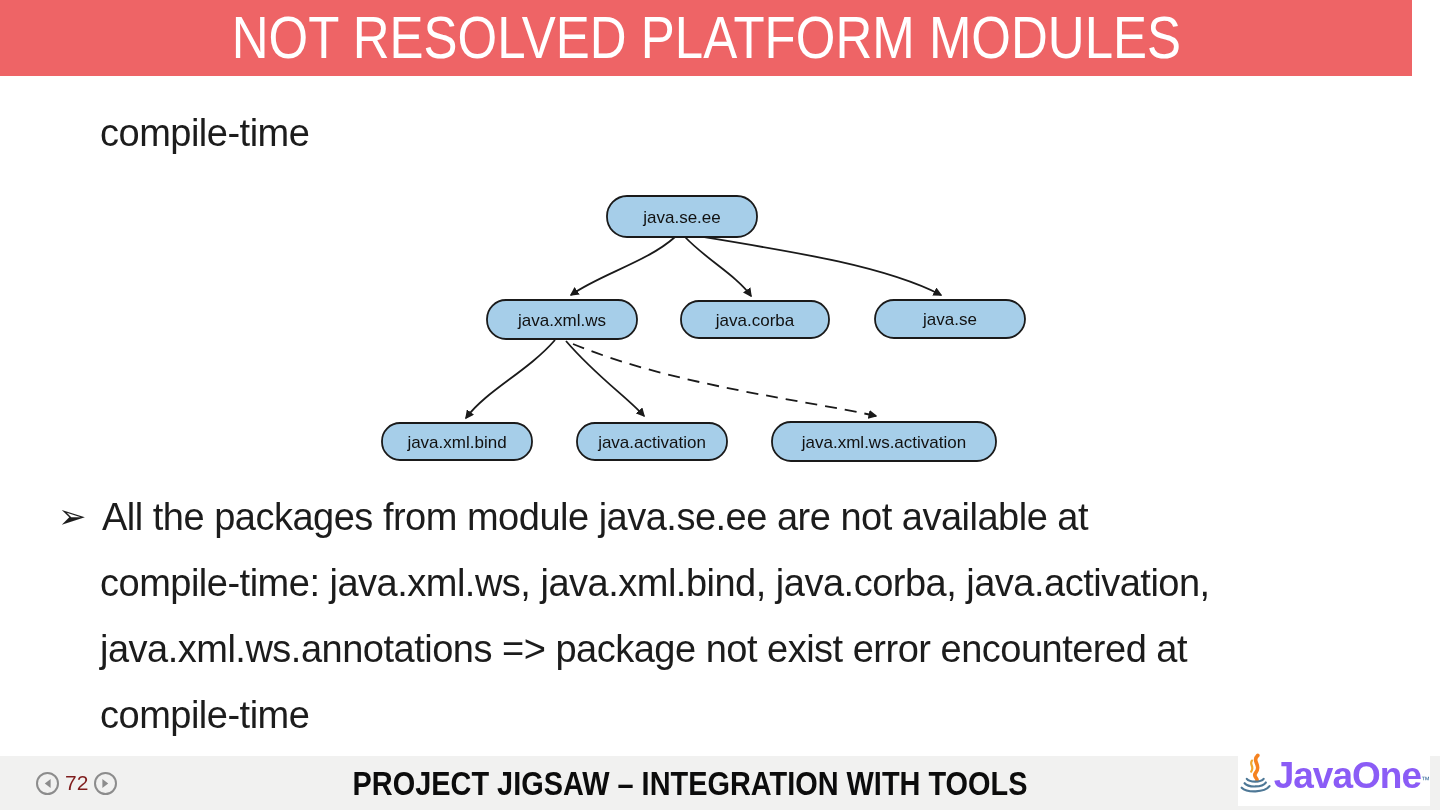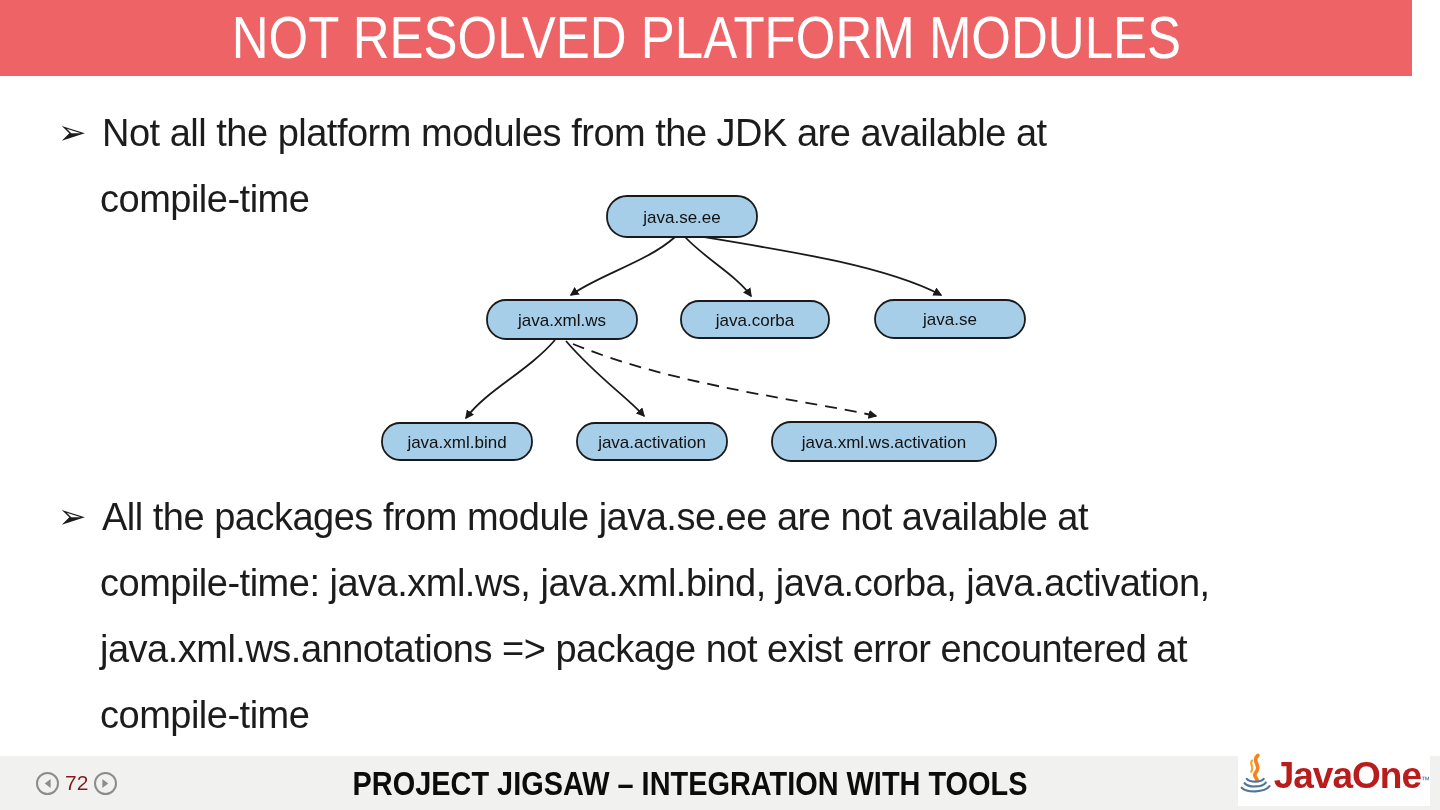--- a/index.html
+++ b/index.html
@@ -57,36 +57,33 @@
     display:inline-block; font-size:34px; font-weight:700; color:#0c0c0c;
     white-space:nowrap; transform:scaleX(0.85); transform-origin:center;
   }
   
   .logo-box {
     position:absolute; left:1238px; top:741px; width:192px; height:65px;
     background:#ffffff; display:flex; align-items:center; justify-content:center;
   }
   .logo-box svg.cup { width:46px; height:54px; margin-right:2px; margin-top:-2px; }
   .logo-text {
-    font-size:37px; font-weight:700; color:#b91c1c; letter-spacing:-1px;
+    font-size:37px; font-weight:700; color:#8b5cf6; letter-spacing:-1px;
     line-height:1; position:relative; top:2px;
   }
   .logo-tm { font-size:9px; color:#3A6D9C; vertical-align:top; position:relative; top:6px; }
 </style>
 </head>
 <body>
 
 <div class="header">
   <h1>NOT RESOLVED PLATFORM MODULES</h1>
 </div>
 
 <div class="bullet bullet-1">
-  <div class="line">
-    <span class="marker">➢</span><span>Not all the platform modules from the JDK are available at</span>
-  </div>
   <div class="line cont">compile-time</div>
 </div>
 
 <svg class="diagram" viewBox="0 0 660 280">
   <defs>
     <marker id="arrow" markerWidth="9" markerHeight="9" refX="7.5" refY="4.5" orient="auto" markerUnits="userSpaceOnUse">
       <path d="M0 0 L9 4.5 L0 9 Z" fill="#1a1a1a"></path>
     </marker>
   </defs>
 

